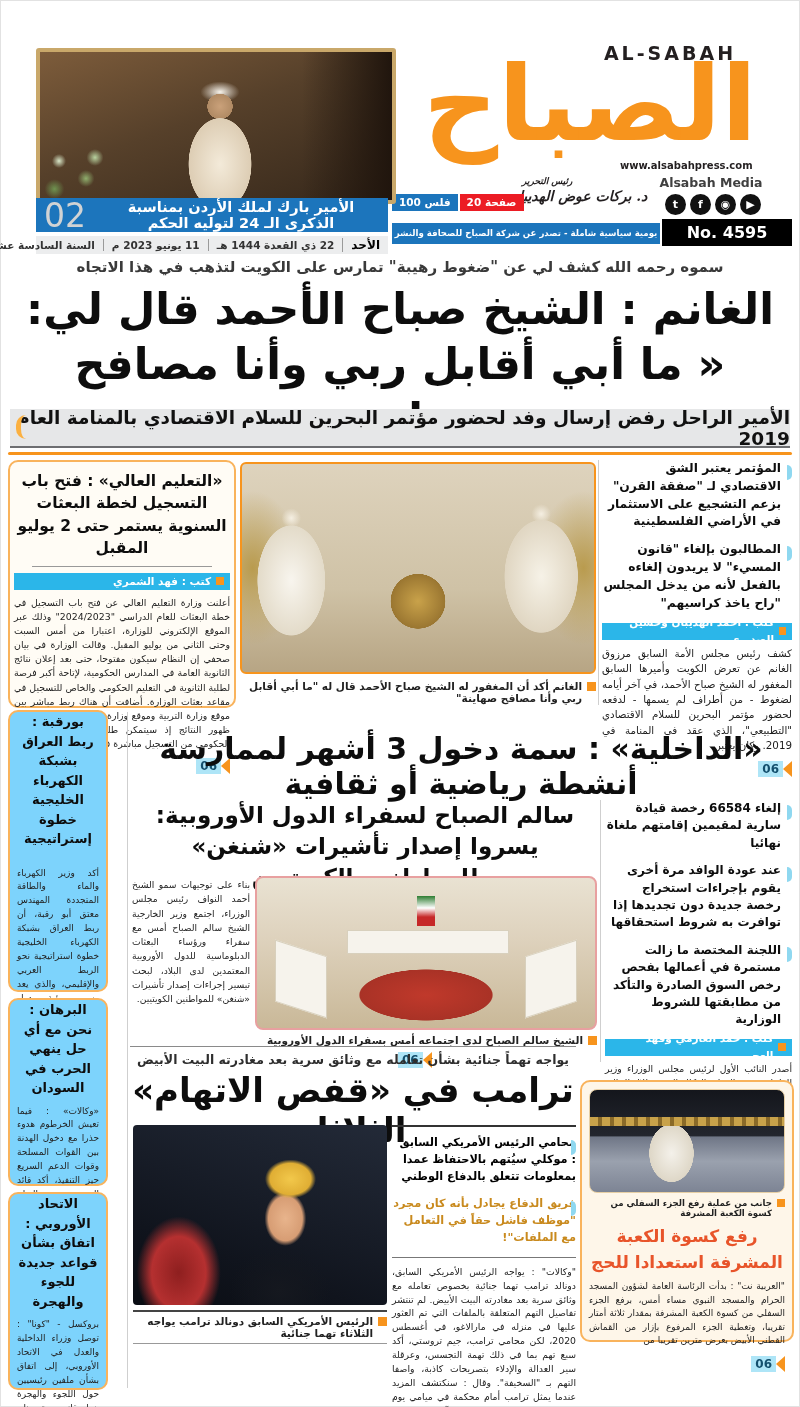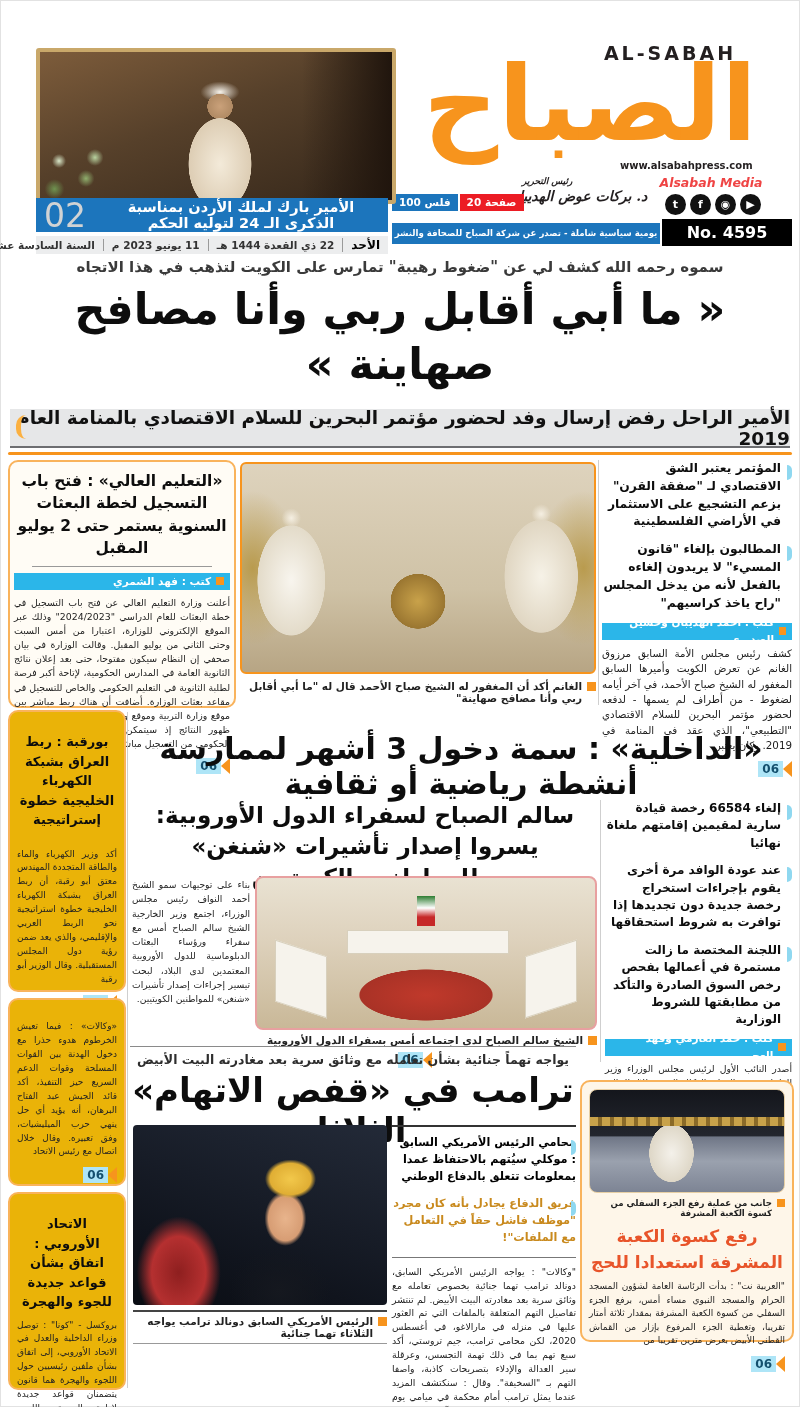--- a/index.html
+++ b/index.html
@@ -6,21 +6,21 @@
   .page{position:relative;width:800px;height:1407px;background:#fff;overflow:hidden;
         font-family:"DejaVu Sans","Liberation Sans",sans-serif;direction:rtl;box-shadow:0 0 0 1px #e2e2e2 inset;}
   .abs{position:absolute;}
   .j{text-align:justify;}
 
   
   .brand-en{left:545px;top:42px;width:250px;text-align:center;font-size:19px;font-weight:bold;letter-spacing:3px;color:#231f20;}
   .logo{left:388px;top:40px;width:404px;height:130px;color:#F7941D;font-size:104px;font-weight:bold;
         line-height:128px;text-align:center;overflow:visible;}
   .website{left:620px;top:160px;width:130px;font-size:10px;font-weight:bold;color:#231f20;text-align:center;}
-  .media-brand{left:655px;top:175px;width:112px;font-size:12.5px;font-weight:bold;color:#ef4444;text-align:center;font-style:italic;}
+  .media-brand{left:655px;top:175px;width:112px;font-size:12.5px;font-weight:bold;color:#404040;text-align:center;}
   .socials{left:658px;top:194px;width:110px;display:flex;gap:4px;justify-content:center;}
   .soc{width:21px;height:21px;border-radius:50%;background:#111;color:#fff;font-size:11px;font-weight:bold;
        display:inline-flex;align-items:center;justify-content:center;}
   .editor{left:508px;top:176px;width:140px;text-align:center;color:#231f20;}
   .editor-title{font-size:9px;font-style:italic;font-weight:bold;text-align:left;padding-left:14px;}
   .editor-name{font-family:"DejaVu Serif","Liberation Serif",serif;font-style:italic;font-weight:bold;font-size:14px;margin-top:2px;}
   .badges{left:392px;top:194px;display:flex;gap:2px;direction:ltr;}
   .badge{height:17px;line-height:17px;padding:0 7px;color:#fff;font-size:10.5px;font-weight:bold;}
   .badge.price{background:#1C75BC;}
   .badge.pages{background:#EC1C24;}
@@ -108,22 +108,22 @@
   .sp-t1{left:18px;top:70px;width:50px;height:60px;transform:skewY(18deg);}
   .sp-t2{right:18px;top:70px;width:50px;height:60px;transform:skewY(-18deg);}
   .sp-t3{left:90px;top:52px;width:160px;height:22px;}
   .sp-flag{position:absolute;left:160px;top:18px;width:18px;height:30px;background:linear-gradient(#2e7d32,#fff 40%,#c62828 70%);}
   .salem-cap{left:255px;top:1034px;width:342px;}
   .salem-pg{left:398px;top:1052px;}
   .int-col{left:605px;top:800px;width:187px;}
   .int-col .bitem{font-size:12px;line-height:1.45;color:#0d0d0d;}
 
   
-  .brief{border:2px solid #F9B35C;border-radius:10px;background:#eab308;box-sizing:border-box;
-         position:absolute;left:8px;width:118px;padding:20px 7px 4px;}
+  .brief{border:2px solid #F9B35C;border-radius:10px;background:#7dd3fc;box-sizing:border-box;
+         position:absolute;left:8px;width:100px;padding:0 7px 4px;}
   .brief-title{font-size:13px;font-weight:bold;color:#0d0d0d;text-align:center;line-height:1.5;margin-bottom:7px;}
   .brief-body{font-size:9px;line-height:1.55;color:#222;}
 
   
   .trump-rule{left:130px;top:1046px;width:446px;height:1px;background:#8a8a8a;}
   .trump-kicker{left:130px;top:1052px;width:446px;text-align:center;font-size:12.5px;font-weight:bold;color:#2e2e2e;}
   .trump-h{left:130px;top:1070px;width:446px;text-align:center;font-size:34px;font-weight:bold;color:#0d0d0d;}
   .trump-photo{left:133px;top:1125px;width:254px;height:180px;border-radius:4px;overflow:hidden;
                background:
                 radial-gradient(ellipse 60px 80px at 18% 82%,#8e1f1f 0%,#b53030 45%,transparent 70%),
@@ -188,20 +188,21 @@
   </div>
   <div class="abs datebar">
     <span class="d day">الأحد</span>
     <span class="d">22 ذي القعدة 1444 هـ</span>
     <span class="d">11 يونيو 2023 م</span>
     <span class="d">السنة السادسة عشرة</span>
   </div>
 
   <div class="abs lead-kicker">سموه رحمه الله كشف لي عن "ضغوط رهيبة" تمارس على الكويت لتذهب في هذا الاتجاه</div>
   <div class="abs lead-h1">
+    <div>الغانم : الشيخ صباح الأحمد قال لي:</div>
     <div>« ما أبي أقابل ربي وأنا مصافح صهاينة »</div>
   </div>
   <div class="subhead">
     <span>الأمير الراحل رفض إرسال وفد لحضور مؤتمر البحرين للسلام الاقتصادي بالمنامة العام 2019</span>
   </div>
   <div class="abs orange-rule"></div>
 
   <div class="abs edu-box">
     <div class="edu-title">«التعليم العالي» : فتح باب التسجيل لخطة البعثات السنوية يستمر حتى 2 يوليو المقبل</div>
     <hr>
@@ -277,20 +278,21 @@
 
   <div class="brief" style="top:710px;height:282px;">
     <div class="brief-title">بورقبة : ربط العراق بشبكة الكهرباء الخليجية خطوة إستراتيجية</div>
     <p class="brief-body j" style="margin:18px 0 5px;">أكد وزير الكهرباء والماء والطاقة المتجددة المهندس معتق أبو رقبة، أن ربط العراق بشبكة الكهرباء الخليجية خطوة استراتيجية نحو الربط العربي والإقليمي، والذي يعد ضمن رؤية دول المجلس المستقبلية. وقال الوزير أبو رقبة</p>
     <span class="pg-wrap">
         <span class="pg">06</span>
         <span class="tri"></span>
       </span>
   </div>
   <div class="brief" style="top:998px;height:188px;">
+    <div class="brief-title">البرهان : نحن مع أي حل ينهي الحرب في السودان</div>
     <p class="brief-body j" style="margin:0 0 5px;">«وكالات» : فيما تعيش الخرطوم هدوء حذرا مع دخول الهدنة بين القوات المسلحة وقوات الدعم السريع حيز التنفيذ، أكد قائد الجيش عبد الفتاح البرهان، أنه يؤيد أي حل ينهي حرب الميليشيات، وفق تعبيره. وقال خلال اتصال مع رئيس الاتحاد</p>
     <span class="pg-wrap">
         <span class="pg">06</span>
         <span class="tri"></span>
       </span>
   </div>
   <div class="brief" style="top:1192px;height:198px;">
     <div class="brief-title">الاتحاد الأوروبي : اتفاق بشأن قواعد جديدة للجوء والهجرة</div>
     <p class="brief-body j" style="margin:0 0 5px;">بروكسل - "كونا" : توصل وزراء الداخلية والعدل في الاتحاد الأوروبي، إلى اتفاق بشأن ملفين رئيسيين حول اللجوء والهجرة هما قانون يتضمنان قواعد جديدة لإدارة الهجرة واللجوء ولائحة إجراءات اللجوء الجديدة.</p>
 

